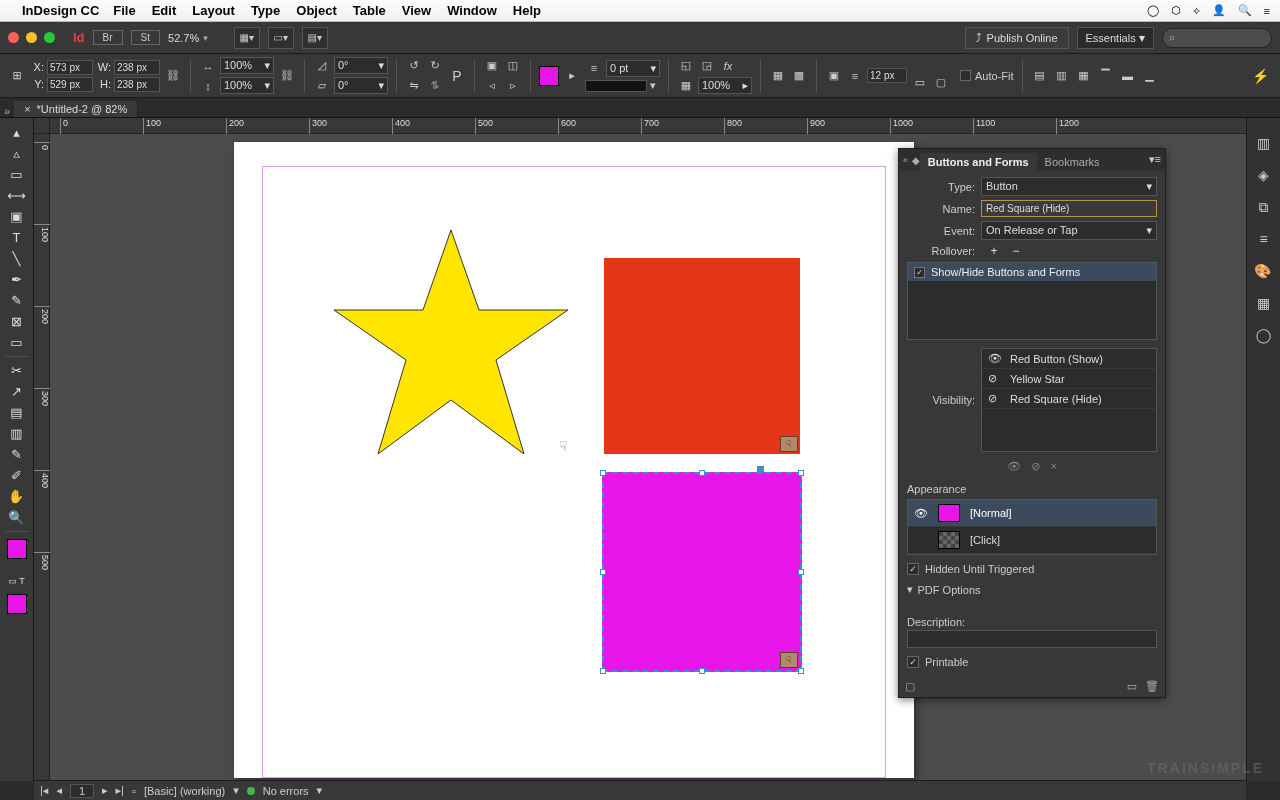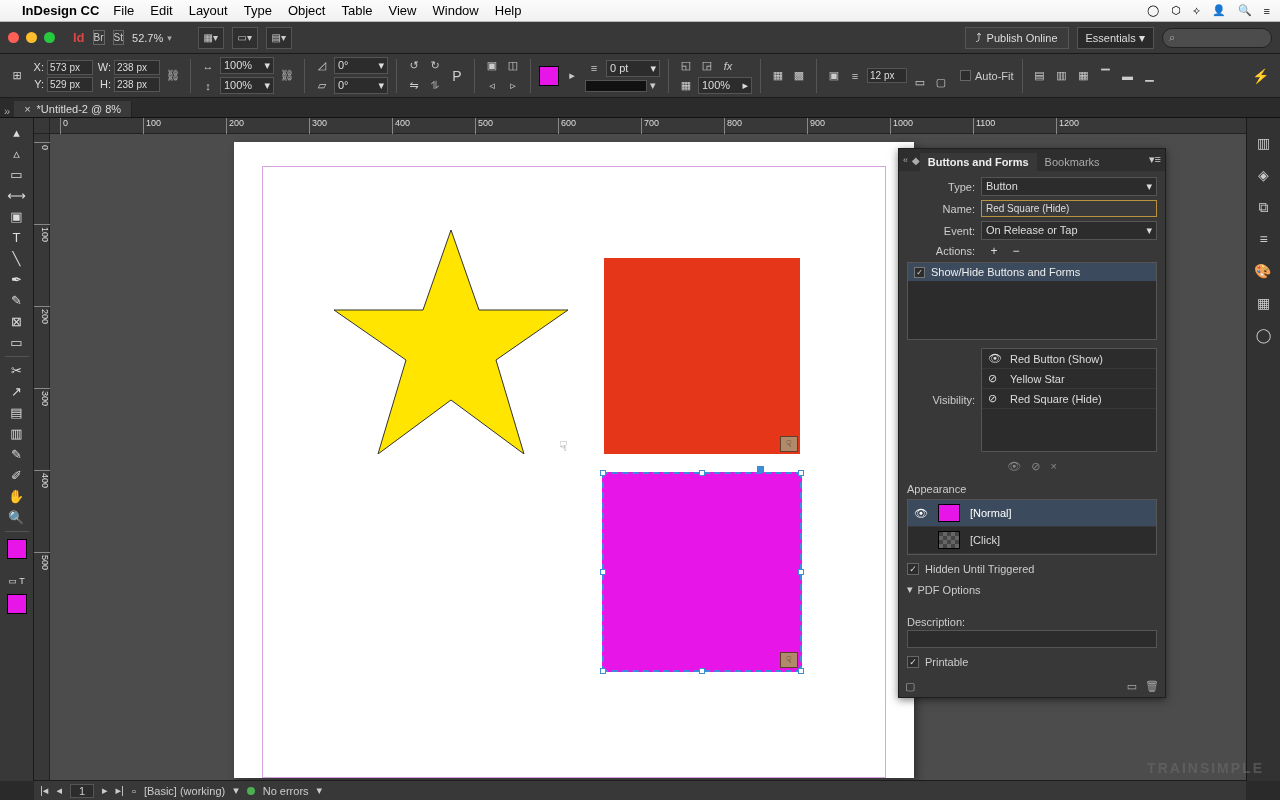--- a/index.html
+++ b/index.html
@@ -2,30 +2,30 @@
 <html><head>
 <meta charset="utf-8">
 <style>
 * { margin: 0; padding: 0; box-sizing: border-box; font-family: -apple-system, "Helvetica Neue", Arial, sans-serif; font-size: 11px; }
 body { background: #2a2a2a; width: 1280px; height: 800px; overflow: hidden; position: relative; }
 
 
 .mac-menu { height: 22px; background: linear-gradient(#fcfcfc,#f1f1f1); display: flex; align-items: center; padding: 0 10px; color: #000; border-bottom: 1px solid #b8b8b8; }
 .mac-menu .apple { font-size: 15px; margin-right: 12px; }
 .mac-menu .app-name { font-weight: bold; margin-right: 14px; font-size: 13px; }
-.mac-menu .menu-item { margin-right: 16px; font-size: 13px; cursor: default; }
+.mac-menu .menu-item { margin-right: 16px; font-size: 13px; cursor: default; font-weight: bold; }
 .mac-menu .right { margin-left: auto; display: flex; align-items: center; gap: 12px; font-size: 14px; }
 
 
 .app-bar { height: 32px; background: #383838; display: flex; align-items: center; padding: 0 8px; gap: 8px; border-bottom: 1px solid #1a1a1a; }
 .traffic { display: flex; gap: 7px; margin-right: 10px; }
 .dot { width: 11px; height: 11px; border-radius: 50%; }
 .dot.r { background: #ff5f56; } .dot.y { background: #ffbd2e; } .dot.g { background: #27c93f; }
 .app-bar .id-icon { color: #d44; font-weight: bold; font-size: 13px; }
-.app-bar .badge { border:1px solid #666; padding:1px 0; color:#ccc; font-size:10px; }
+.app-bar .badge { border:1px solid #666; padding:1px 9px; color:#ccc; font-size:10px; }
 .zoom-readout { color:#ddd; font-size: 12px; display:flex; align-items:center; gap:4px; }
 .zoom-readout::after { content:"▾"; font-size:9px; color:#aaa; }
 .control-btn { width:26px; height:22px; background:#2f2f2f; border:1px solid #555; display:flex; align-items:center; justify-content:center; color:#ccc; font-size:10px; }
 .publish-btn { margin-left:auto; background:#3b3b3b; border:1px solid #555; color:#ddd; padding:3px 10px; display:flex; align-items:center; gap:5px; font-size:12px; }
 .workspace-sel { background:#2a2a2a; border:1px solid #555; color:#ddd; padding:3px 8px; font-size:12px; }
 .search-bar { background:#4c4c4c; border:1px solid #222; width:110px; height:20px; border-radius:10px; display:flex; align-items:center; padding:0 6px; color:#aaa; }
 
 
 .ctrl-row { height: 44px; background: #383838; display:flex; align-items:center; padding: 0 8px; border-bottom:1px solid #1c1c1c; gap: 4px; color:#ccc; font-size:10px; }
 .ctrl-row .grp { display:flex; flex-direction:column; gap:2px; }
@@ -302,21 +302,21 @@
   <span class="icon-sq">▔</span>
   <span class="icon-sq">▬</span>
   <span class="icon-sq">▁</span>
 </div>
 <div class="bolt">⚡</div>
 
 <div class="doc-tabs">
   <span class="chev">»</span>
   <div class="tab">
     <span class="x">×</span>
-    <span>*Untitled-2 @ 8%</span>
+    <span>*Untitled-2 @ 82%</span>
   </div>
 </div>
 
 <div class="workspace">
 
   <div class="tools">
     <div class="tool">▴</div>
     <div class="tool">▵</div>
     <div class="tool">▭</div>
     <div class="tool">⟷</div>
@@ -423,21 +423,21 @@
       <input class="name-input" value="Red Square (Hide)" style="">
     </div>
     <div class="prow">
       <span class="plbl">Event:</span>
       <div class="pselect">
           <span>On Release or Tap</span>
           <span>▾</span>
         </div>
     </div>
     <div class="prow">
-      <span class="plbl">Actions:</span>
+      <span class="plbl">Rollover:</span>
       <div class="act-btns">
         <div class="ab">+</div>
         <div class="ab">−</div>
       </div>
     </div>
     <div class="action-list">
       <div class="item">
         <div class="chk">✓</div>
         <span>Show/Hide Buttons and Forms</span>
       </div>

